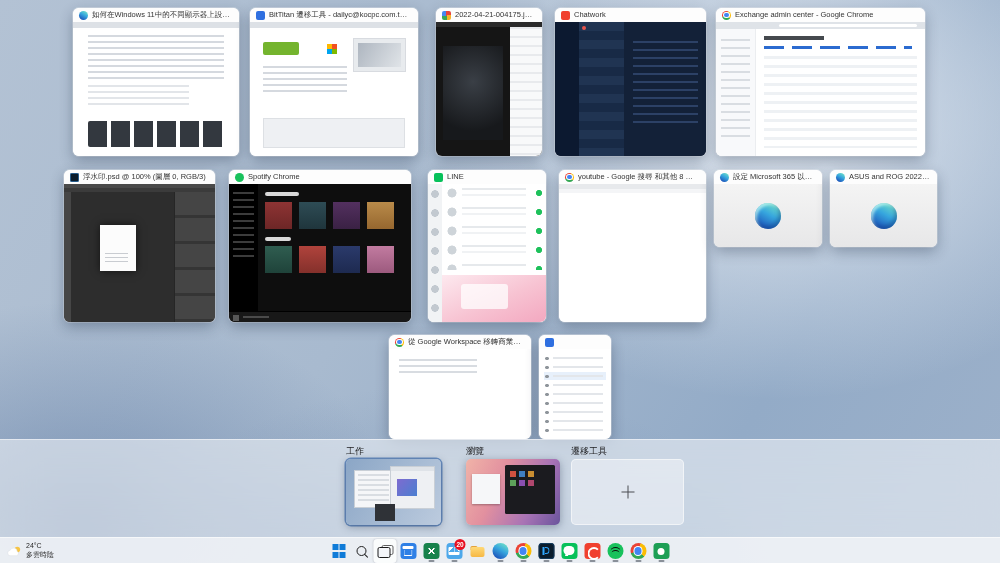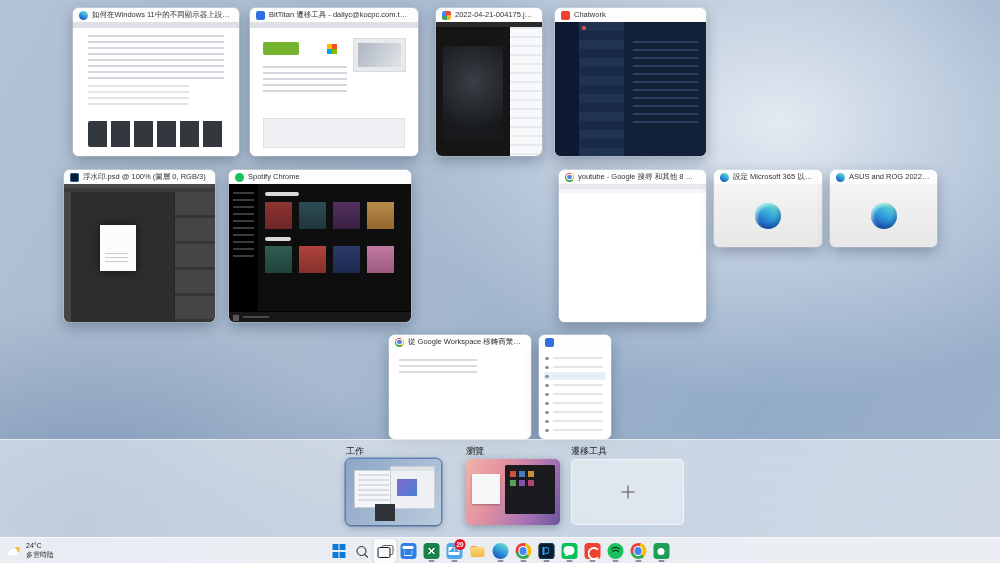--- a/index.html
+++ b/index.html
@@ -252,20 +252,33 @@
       <span class="ttl">Chatwork</span>
     </div>
     <div class="tbody c-cw">
       <i class="cwside"></i>
       <i class="cwlist"></i>
       <i class="cwmain"></i>
       <i class="cwdot"></i>
     </div>
   </div>
 
+  <div class="thumb" style="left:716px;top:8px;width:209px;height:148px">
+    <div class="thead">
+      <span class="fav chrome-ball"></span>
+      <span class="ttl">Exchange admin center - Google Chrome</span>
+    </div>
+    <div class="tbody c-ex">
+      <i class="extabs"></i>
+      <i class="exside"></i>
+      <i class="extitle"></i>
+      <i class="exlinks"></i>
+      <i class="extable"></i>
+    </div>
+  </div>
 
   <div class="thumb" style="left:64px;top:170px;width:151px;height:152px">
     <div class="thead">
       <span class="fav fav-ps"></span>
       <span class="ttl">浮水印.psd @ 100% (圖層 0, RGB/3)</span>
     </div>
     <div class="tbody c-ps">
       <i class="psmenu"></i>
       <i class="psopts"></i>
       <i class="pstools"></i>
@@ -282,20 +295,31 @@
     <div class="tbody c-sp">
       <i class="spside"></i>
       <i class="sphead"></i>
       <i class="sptiles1"></i>
       <i class="sphead2"></i>
       <i class="sptiles2"></i>
       <i class="spplayer"></i>
     </div>
   </div>
 
+  <div class="thumb" style="left:428px;top:170px;width:118px;height:152px">
+    <div class="thead">
+      <span class="fav fav-line"></span>
+      <span class="ttl">LINE</span>
+    </div>
+    <div class="tbody c-ln">
+      <i class="lnrail"></i>
+      <i class="lnlist"></i>
+      <i class="lnad"></i>
+    </div>
+  </div>
 
   <div class="thumb" style="left:559px;top:170px;width:147px;height:152px">
     <div class="thead">
       <span class="fav chrome-ball"></span>
       <span class="ttl">youtube - Google 搜尋 和其他 8 個頁面...</span>
     </div>
     <div class="tbody c-bw">
       <i class="bwtop"></i>
       <i class="bwsub"></i>
     </div>

